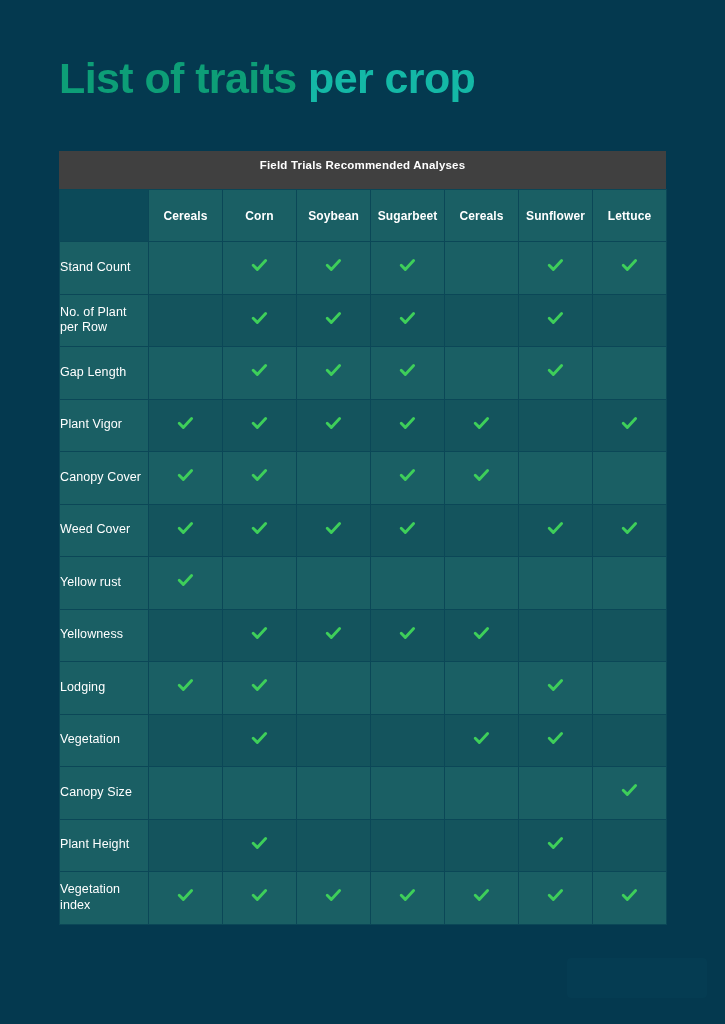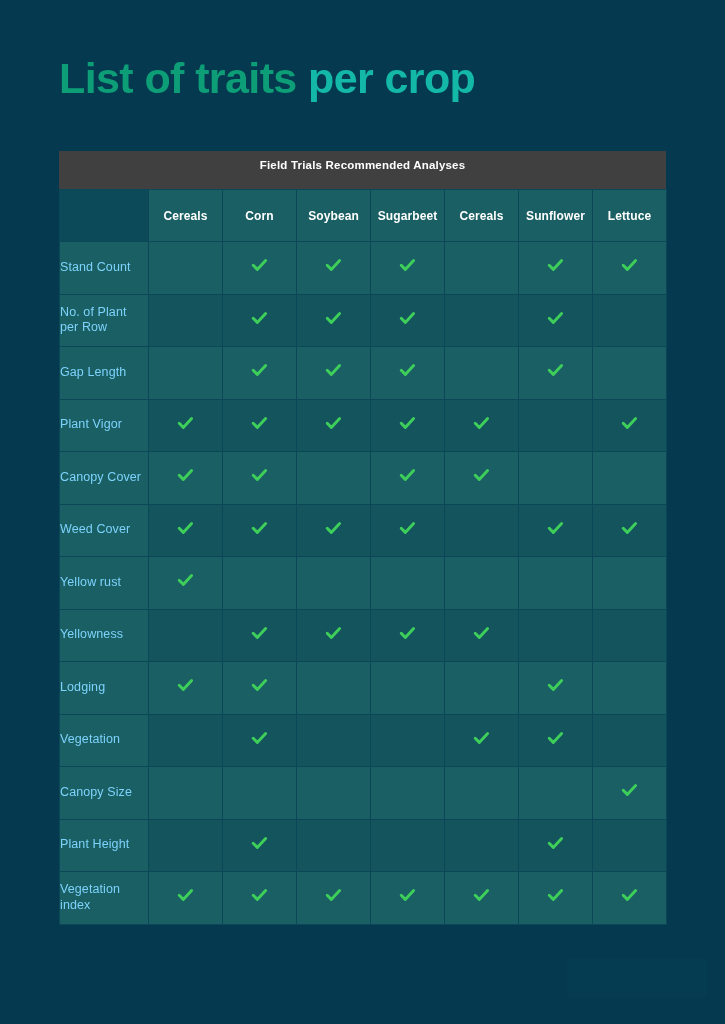--- a/index.html
+++ b/index.html
@@ -89,21 +89,21 @@
 
   
   tbody tr { height: 52.5px; }
 
   tbody tr.odd  td.trait-label { background: #1a5f64; }
   tbody tr.odd  td.mark        { background: #1a5f64; }
   tbody tr.even td.trait-label { background: #1a5f64; }
   tbody tr.even td.mark        { background: #14545d; }
 
   td.trait-label {
-    color: #7dd3fc;
+    color: #ffffff;
     font-size: 12.5px;
     line-height: 1.25;
     padding: 0 0 0 11px;
     letter-spacing: 0.1px;
   }
 
   td.mark {
     text-align: center;
   }
 

